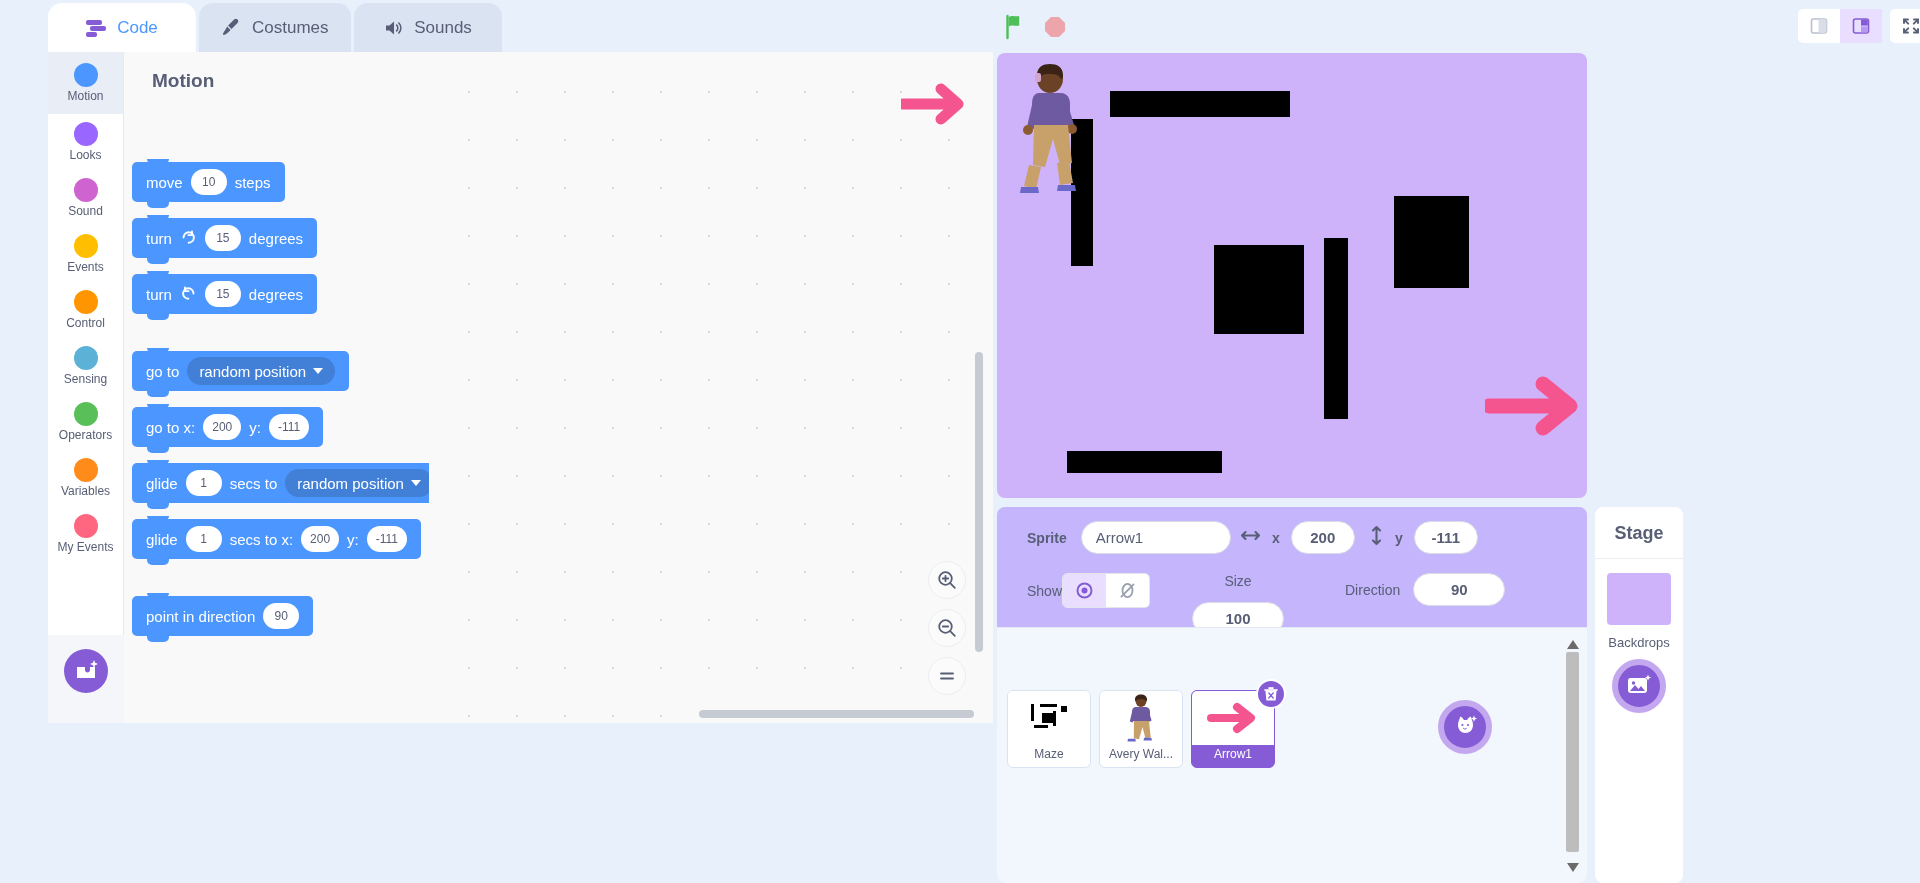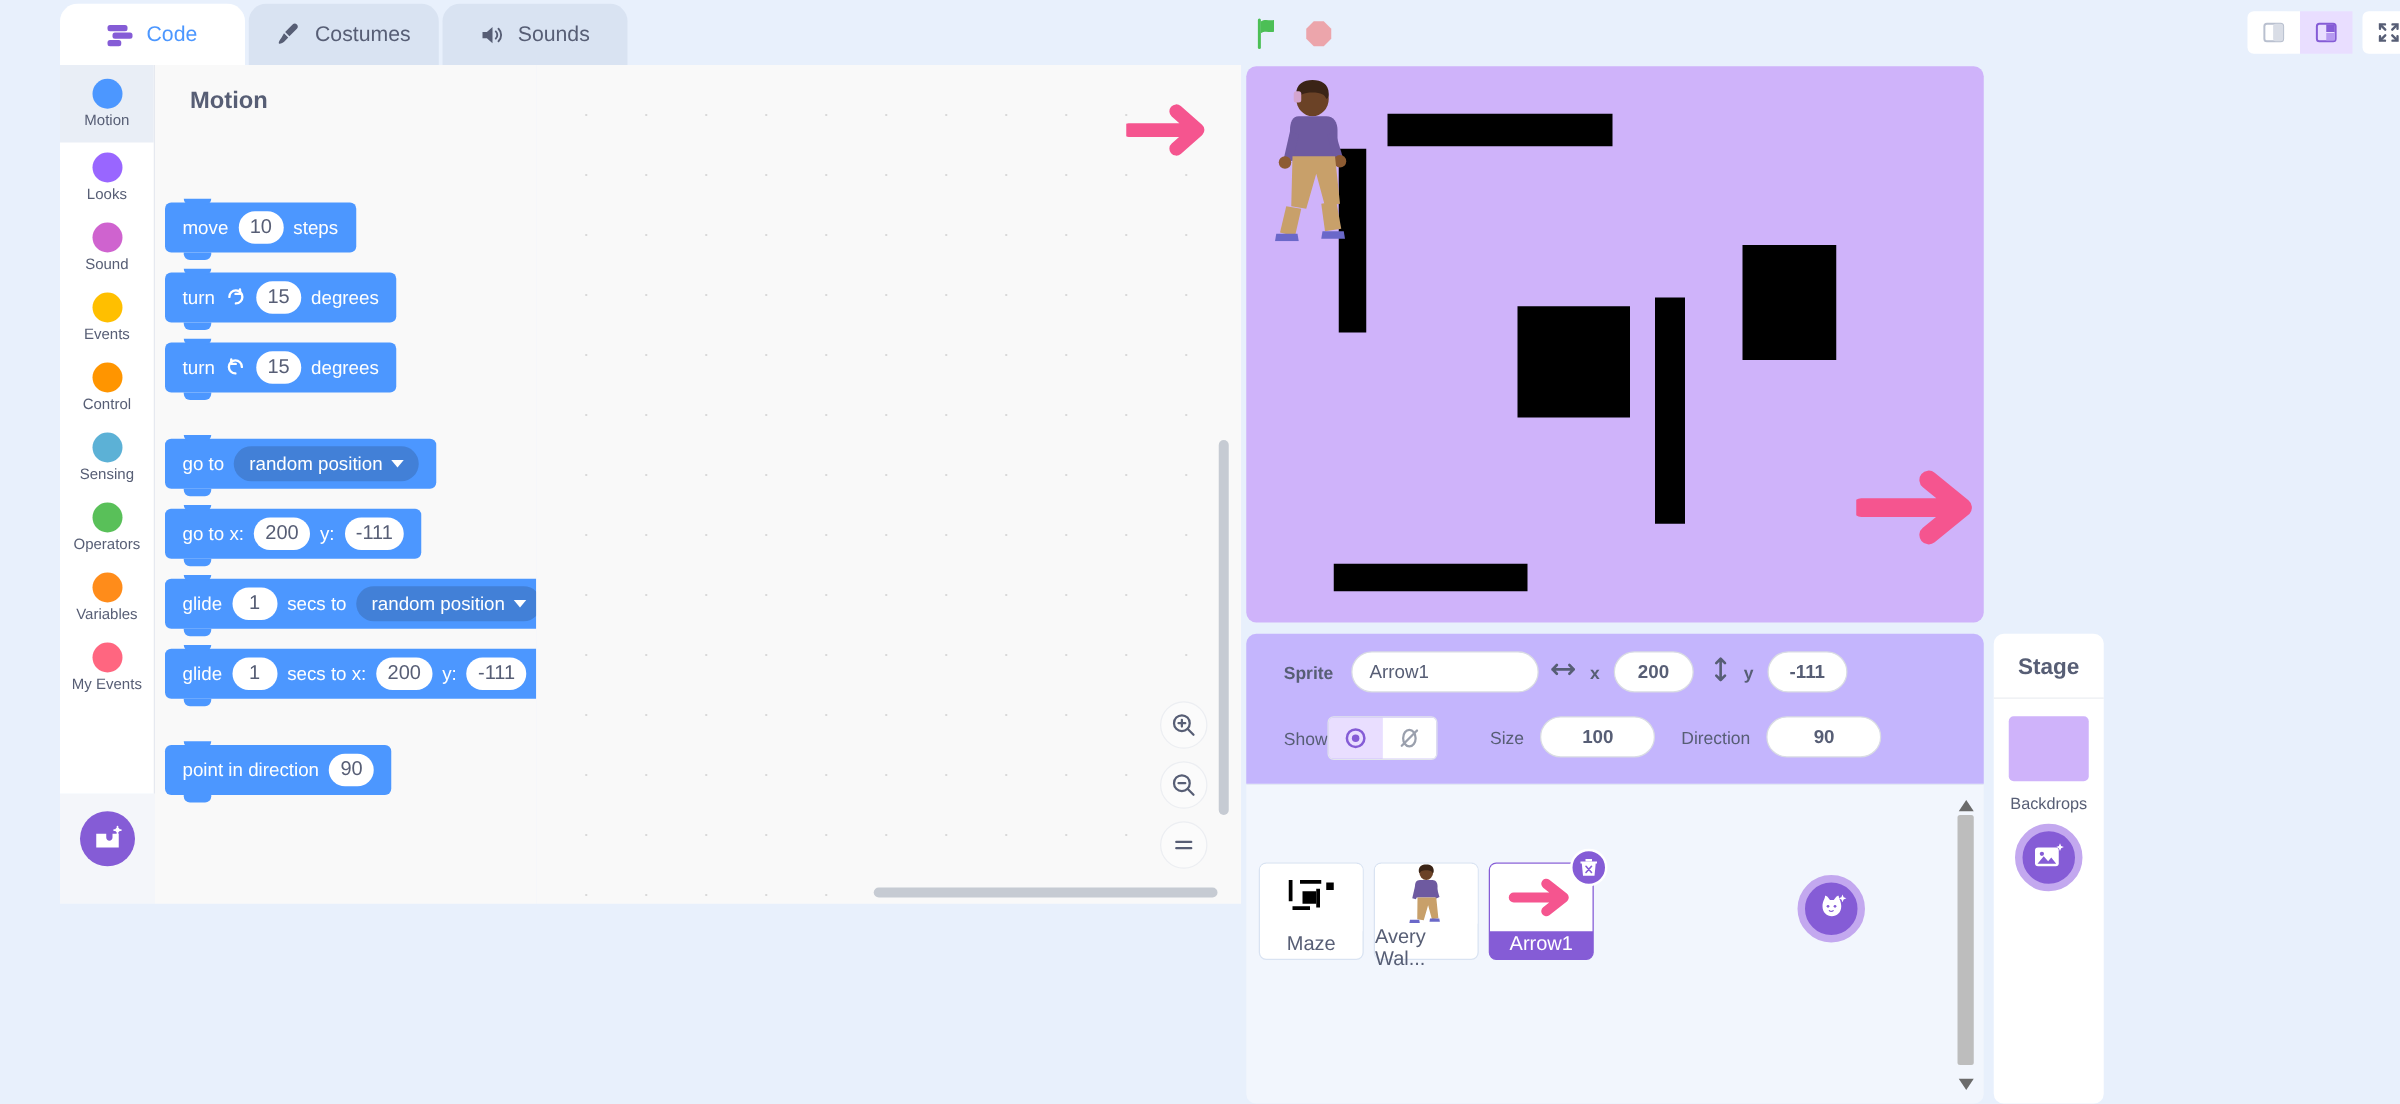--- a/index.html
+++ b/index.html
@@ -95,21 +95,21 @@
     content:""; position:absolute; left: 15px; top: -3px; width: 22px; height: 5px;
     background: #4c97ff; border-radius: 0 0 5px 5px;
   }
   .blk::after {
     content:""; position:absolute; left: 15px; bottom: -6px; width: 22px; height: 6px;
     background: #4c97ff; border-radius: 0 0 5px 5px;
   }
   .oval {
     background: #fff; color: #575e75; border-radius: 14px;
     min-width: 36px; height: 26px; display: inline-flex; align-items:center; justify-content:center;
-    font-size: 16px; padding: 0 9px;
+    font-size: 12px; padding: 0 9px;
   }
   .drop {
     background: #4280d7; border-radius: 14px; height: 28px;
     display:inline-flex; align-items:center; gap: 7px; padding: 0 12px; font-size: 15px; color: #fff;
   }
   .caret { width: 0; height: 0; border-left: 5px solid transparent; border-right: 5px solid transparent; border-top: 6px solid #fff; }
 
   
   .workspace {
     position: absolute; left: 381px; top: 52px; width: 564px; height: 671px;
@@ -158,21 +158,21 @@
     position: absolute; left: 4px; top: 575px; width: 590px; height: 256px;
     background: #f2f6fd; border-radius: 0 0 8px 8px; border-top: 1px solid #e3e9f4;
   }
   .sprite-card {
     position: absolute; top: 62px; width: 84px; height: 78px;
     background: #fff; border: 1px solid #d9e3f2; border-radius: 6px;
     display: flex; flex-direction: column; align-items: center; cursor: pointer;
   }
   .sprite-card.sel { background: #855cd6; border-color: #855cd6; }
   .sc-thumb { width: 100%; height: 54px; display:flex; align-items:center; justify-content:center; background:#fff; border-radius:5px 5px 0 0; }
-  .sc-name { font-size: 16px; color: #575e75; margin-top: 2px; }
+  .sc-name { font-size: 12px; color: #575e75; margin-top: 2px; }
   .sprite-card.sel .sc-name { color: #fff; }
   .del-badge {
     position: absolute; right: -12px; top: -12px; width: 30px; height: 30px; border-radius: 50%;
     background: #855cd6; border: 2px solid #fff; display:flex; align-items:center; justify-content:center; cursor:pointer;
   }
   .add-sprite {
     position: absolute; left: 441px; top: 72px; width: 54px; height: 54px; border-radius: 50%;
     background: #855cd6; border: 6px solid #c3a8ef; display:flex; align-items:center; justify-content:center; cursor:pointer;
   }
   .sl-scroll { position: absolute; right: 8px; top: 10px; width: 13px; height: 236px; }
@@ -496,21 +496,21 @@
               </svg>
           </span>
           <span class="showb">
             <svg width="19" height="19" viewBox="0 0 19 19">
                 <ellipse cx="9.5" cy="9.5" rx="5" ry="6.6" fill="none" stroke="#9aa0ad" stroke-width="1.8"></ellipse>
                 <path d="M3.4 15.6L15.6 3.4" stroke="#9aa0ad" stroke-width="1.8" stroke-linecap="round"></path>
               </svg>
           </span>
         </span>
       </div>
-      <div class="sp-row" style="left:195px; top:66px; gap:13px;">
+      <div class="sp-row" style="left:195px; top:66px; gap:13px;flex-direction:column;">
         <span class="sp-label-thin">Size</span>
         <span class="field num" style="width:92px">100</span>
       </div>
       <div class="sp-row" style="left:348px; top:66px; gap:13px;">
         <span class="sp-label-thin">Direction</span>
         <span class="field num" style="width:92px">90</span>
       </div>
     </div>
 
     <div class="sprite-list">

